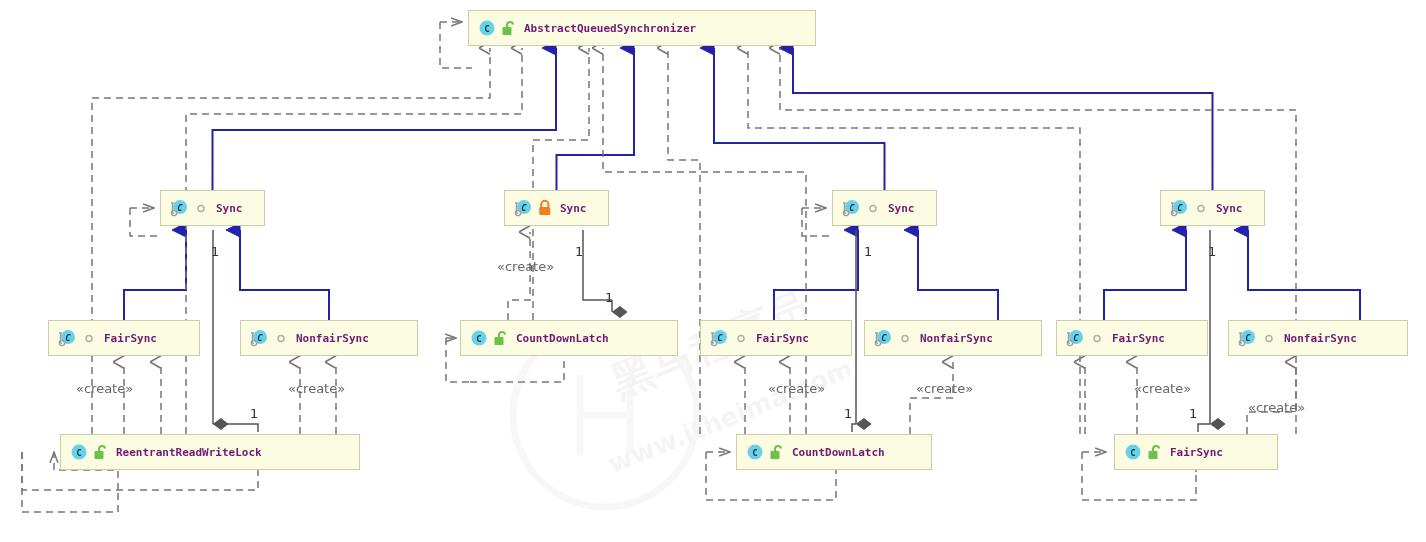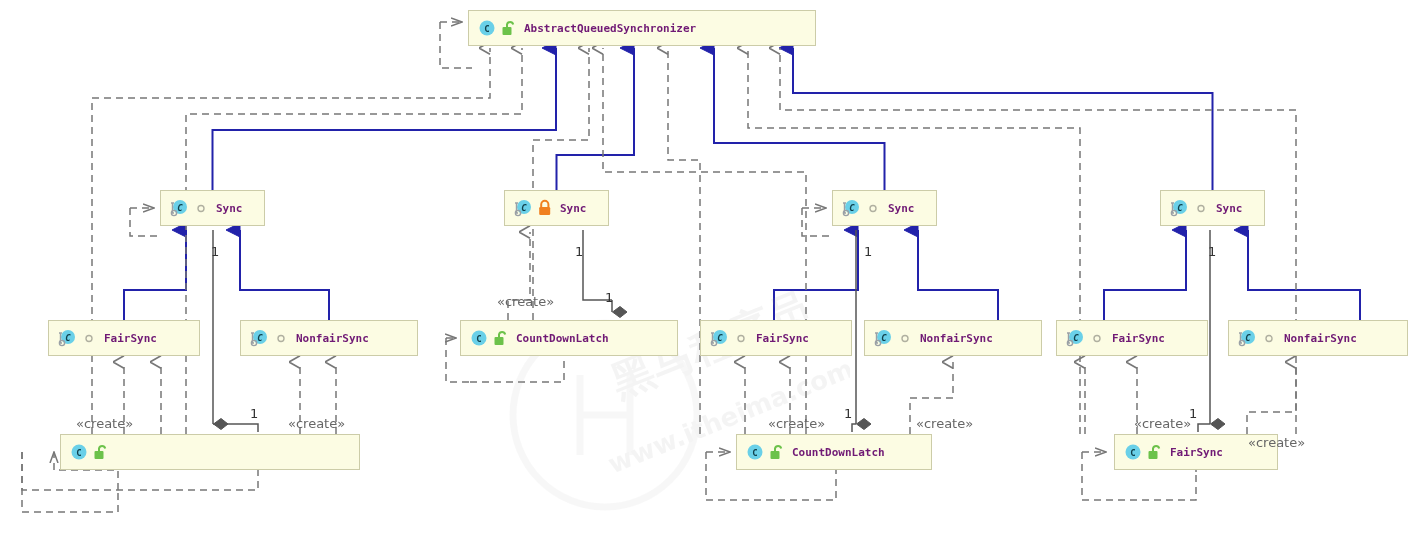--- a/index.html
+++ b/index.html
@@ -48,21 +48,20 @@
   }
   .ic-class { width: 20px; height: 20px; margin-right: 4px; }
   .ic-vis   { width: 16px; height: 18px; margin-right: 7px; }
   .stereo {
     position: absolute;
     font-family: "DejaVu Sans", sans-serif;
     font-size: 13px;
     color: #666666;
     z-index: 6;
     white-space: nowrap;
-    margin-top: 35px;
   }
   .mult {
     position: absolute;
     font-family: "DejaVu Sans", sans-serif;
     font-size: 13px;
     color: #333333;
     z-index: 6;
   }
   .watermark {
     position: absolute;
@@ -399,20 +398,21 @@
             <circle cx="10" cy="10" r="7.5" fill="#6ad0e8"></circle>
             <text x="10" y="14" font-size="9" font-family="DejaVu Sans Mono, monospace" fill="#10404c" text-anchor="middle" font-weight="bold">C</text>
           </svg>
         </span>
         <span class="ic ic-vis">
           <svg width="16" height="18" viewBox="0 0 16 18">
             <path d="M6 8 V5.5 a3.2 3.2 0 0 1 6.2 0" fill="none" stroke="#6cc24a" stroke-width="2"></path>
             <rect x="1.5" y="8" width="9" height="8" rx="1" fill="#6cc24a"></rect>
           </svg>
         </span>
+        <span class="node-label">ReentrantReadWriteLock</span>
       </div>
       <div class="uml-node" style="left: 736px; top: 434px; width: 196px;">
         <span class="ic ic-class">
           <svg width="20" height="20" viewBox="0 0 20 20">
             <circle cx="10" cy="10" r="7.5" fill="#6ad0e8"></circle>
             <text x="10" y="14" font-size="9" font-family="DejaVu Sans Mono, monospace" fill="#10404c" text-anchor="middle" font-weight="bold">C</text>
           </svg>
         </span>
         <span class="ic ic-vis">
           <svg width="16" height="18" viewBox="0 0 16 18">

